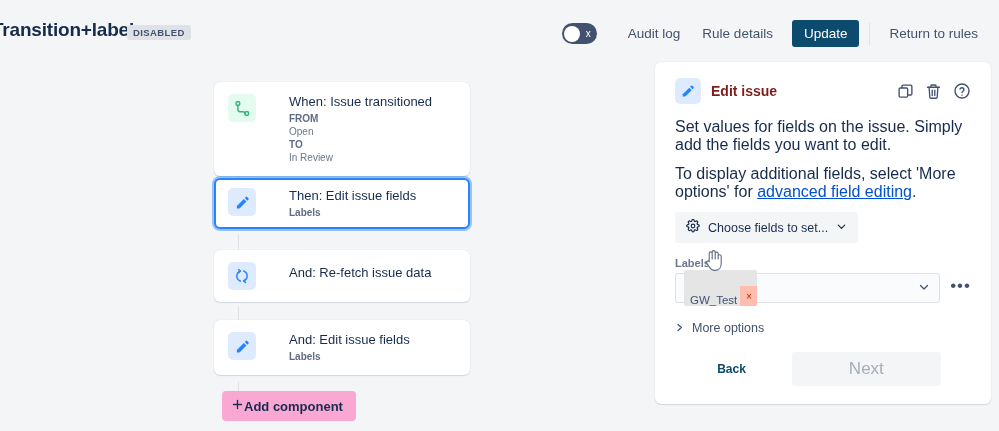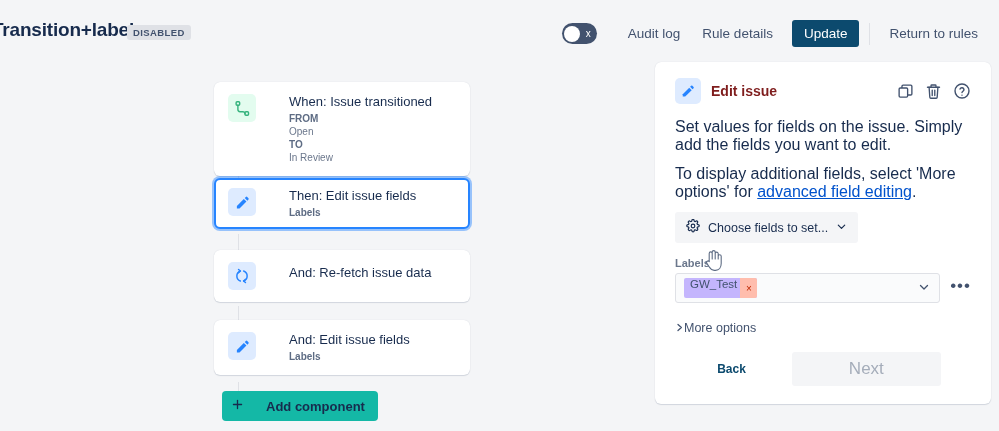--- a/index.html
+++ b/index.html
@@ -175,29 +175,29 @@
     color: #5e6c84;
     line-height: 13px;
     font-weight: 700;
   }
   .node-sub.normal { font-weight: 400; color: #6b778c; }
 
   .add-component {
     position: absolute;
     left: 222px;
     top: 329px;
-    background: #14b8a6;
+    background: #f9a8d4;
     color: #172b4d;
     font-size: 13px;
     font-weight: 600;
     padding: 7px 13px 7px 9px;
     border-radius: 4px;
     display: flex;
     align-items: center;
-    gap: 22px;
+    gap: 0;
     cursor: pointer;
     white-space: nowrap;
   }
 
   
   .panel {
     position: absolute;
     left: 655px;
     top: 62px;
     width: 336px;
@@ -284,24 +284,24 @@
     border-radius: 3px;
     display: flex;
     align-items: center;
     padding: 0 8px;
     position: relative;
     cursor: text;
   }
 
   .chip {
     display: inline-flex;
-    align-items: flex-start;
-    background: #c4b5fd;
+    align-items: flex-end;
+    background: #e5e5e5;
     border-radius: 2px;
-    height: 20px;
+    height: 36px;
     font-size: 11.5px;
     color: #42526e;
     padding-left: 6px;
     overflow: hidden;
   }
 
   .chip-x {
     width: 17px;
     height: 20px;
     background: #ffbdad;
@@ -328,20 +328,21 @@
     letter-spacing: 1px;
     cursor: pointer;
     line-height: 10px;
     padding-bottom: 5px;
     flex: none;
   }
 
   .more-options {
     display: flex;
     align-items: center;
+    gap: 8px;
     margin-top: 18px;
     font-size: 12.5px;
     color: #42526e;
     cursor: pointer;
   }
 
   .panel-footer {
     display: flex;
     align-items: center;
     justify-content: center;

